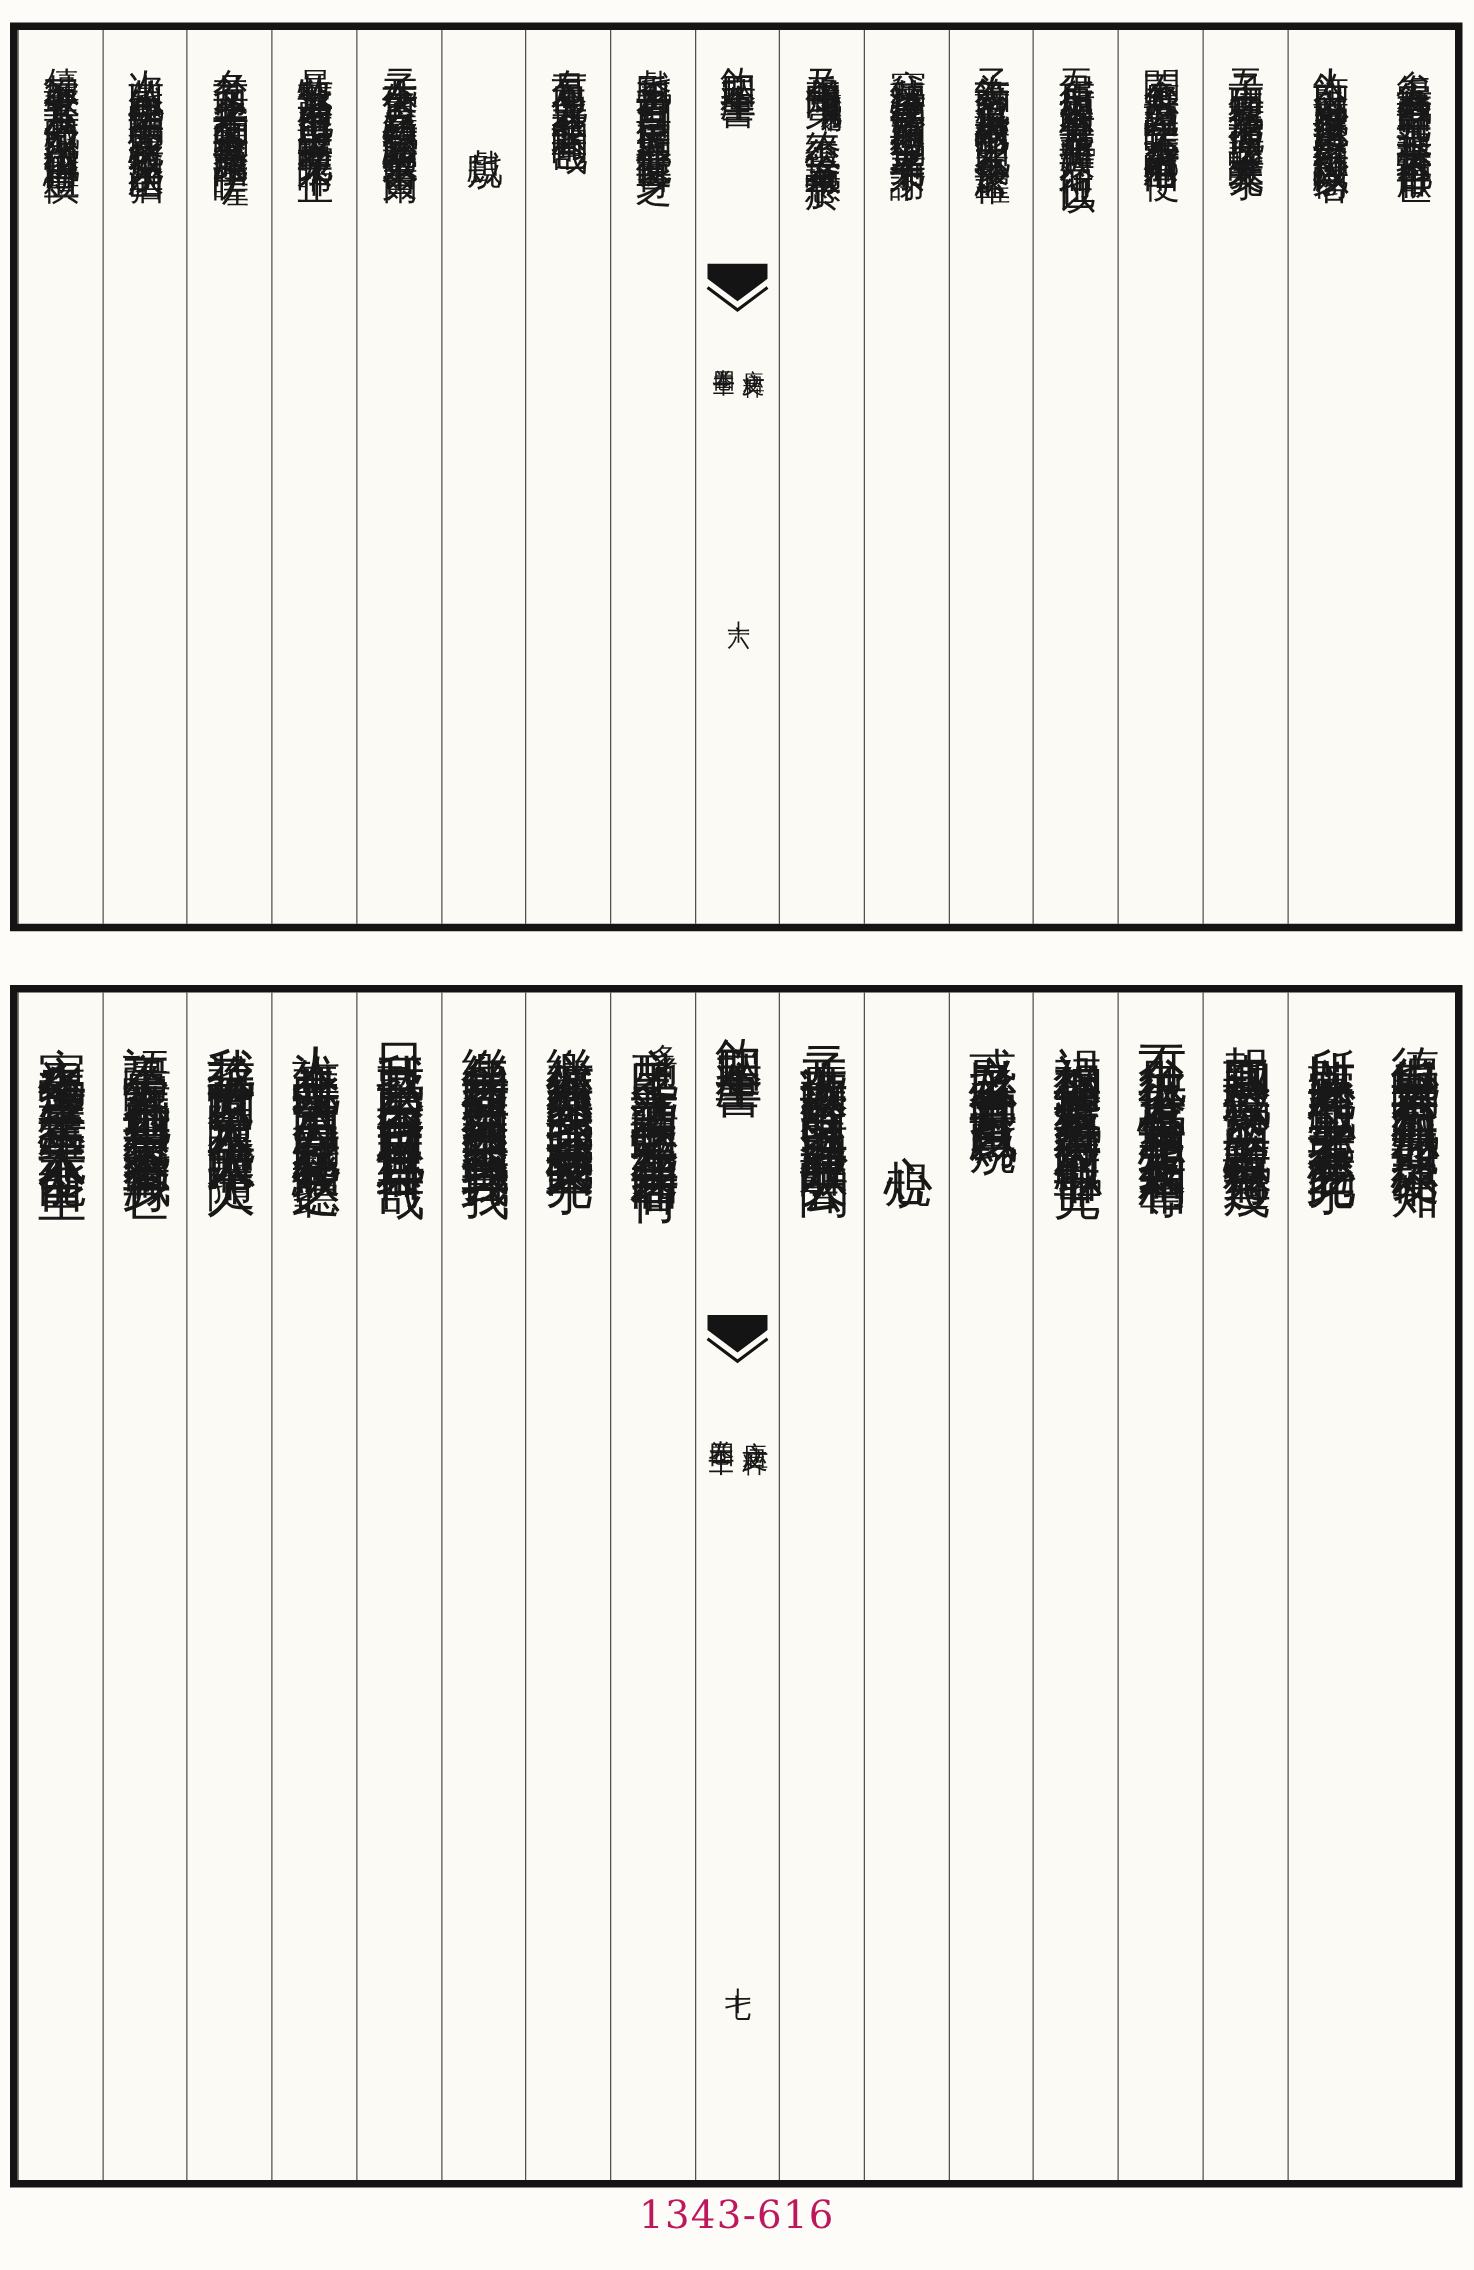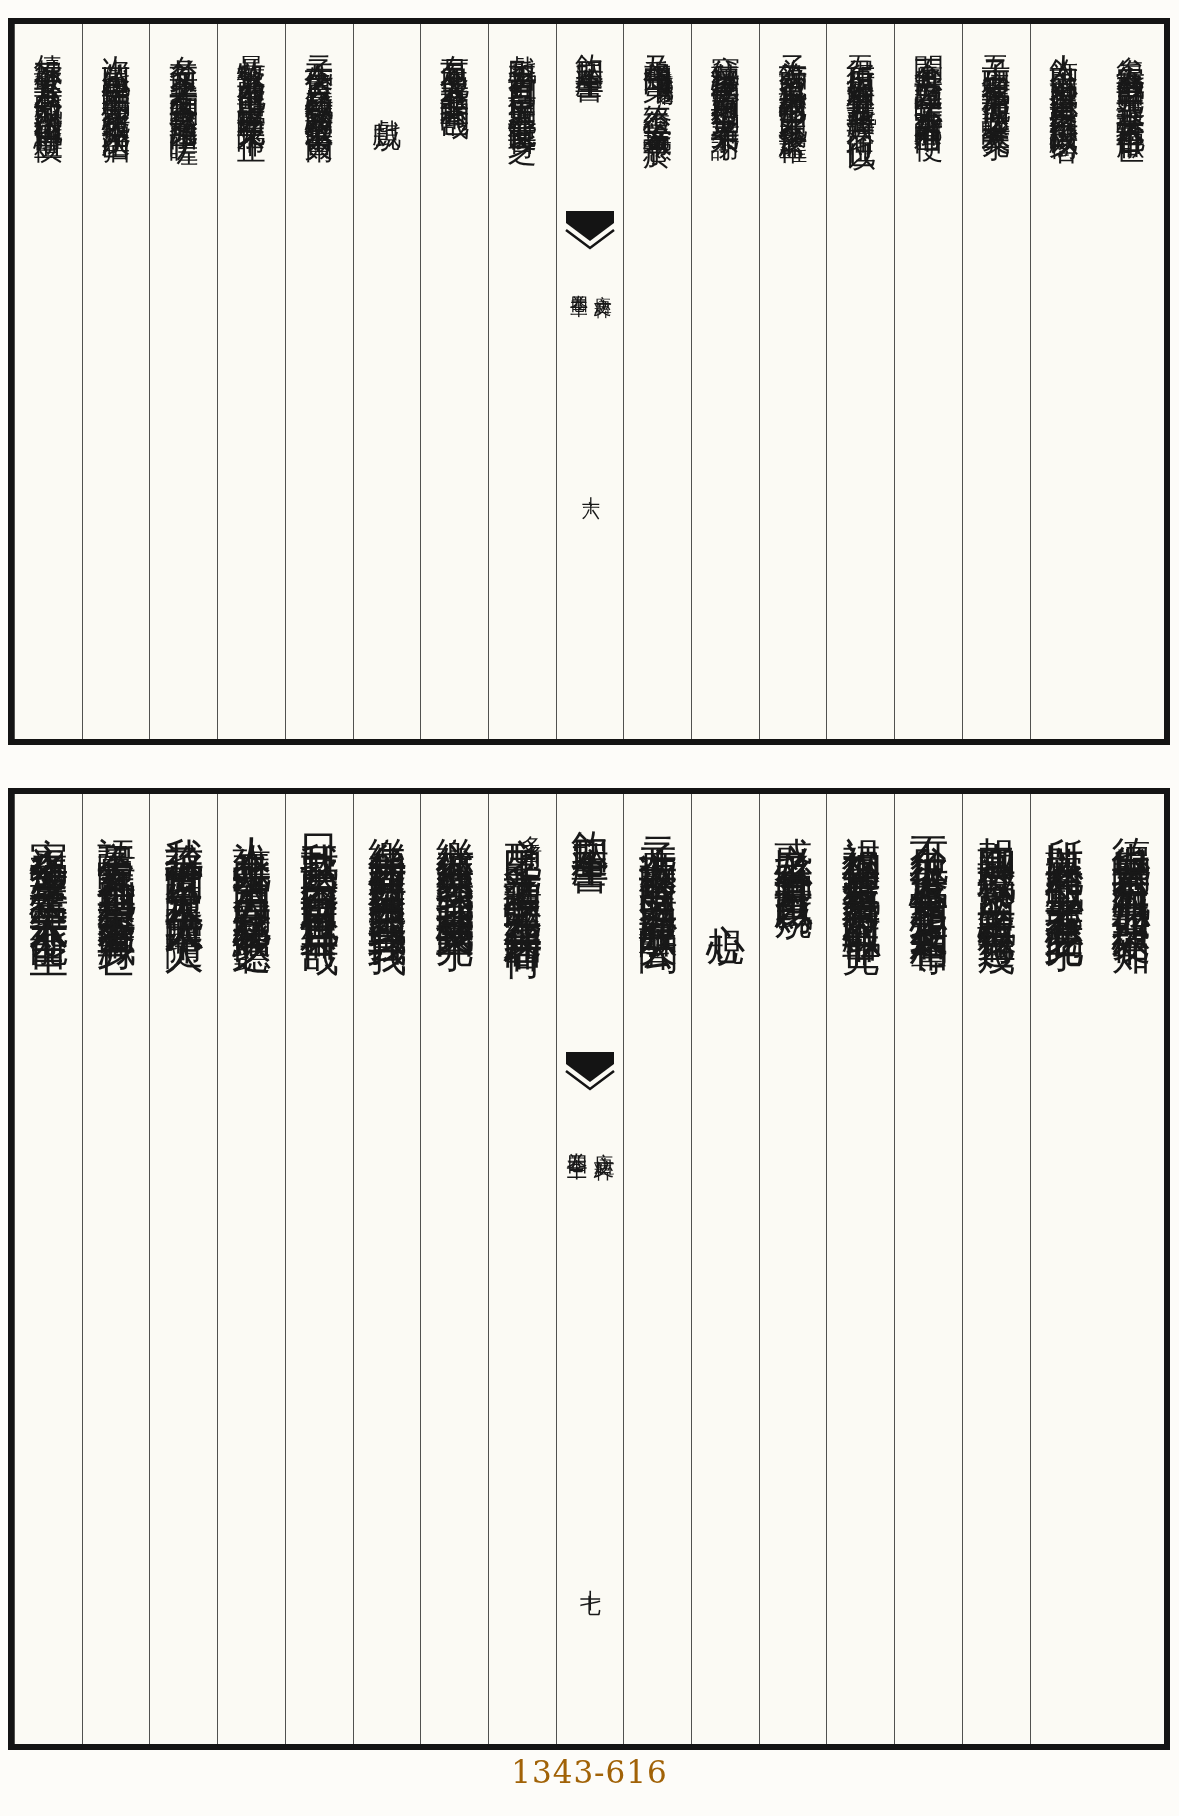--- a/index.html
+++ b/index.html
@@ -74,21 +74,21 @@
     position:absolute; left:50%; transform:translateX(-50%);
     writing-mode:vertical-rl; text-orientation:upright; line-height:1.1;
   }
   .block-top    .pagenum { top:64%; font-size:18px; }
   .block-bottom .pagenum { top:82%; font-size:21px; }
 
   .footer {
     position:absolute; top:1754px; left:0; width:100%;
     text-align:center; font-size:31px; letter-spacing:1px;
     font-family:"DejaVu Serif","Liberation Serif",serif;
-    color:#a16207;
+    color:#be185d;
   }
 </style>
 </head>
 <body>
 
 <div id="blocks">
     <div class="block block-top">
       <div class="col"><span>矣復安為哉舒吾曰元子其過誤乎其大矯也吾厭世</span></div>
       <div class="col"><span>人飾言以由道藏智以全璞退身以顯行設機以樹名</span></div>
       <div class="col"><span>吾子由之使我何信元子俛而謝之滕許大夫友元子</span></div>

